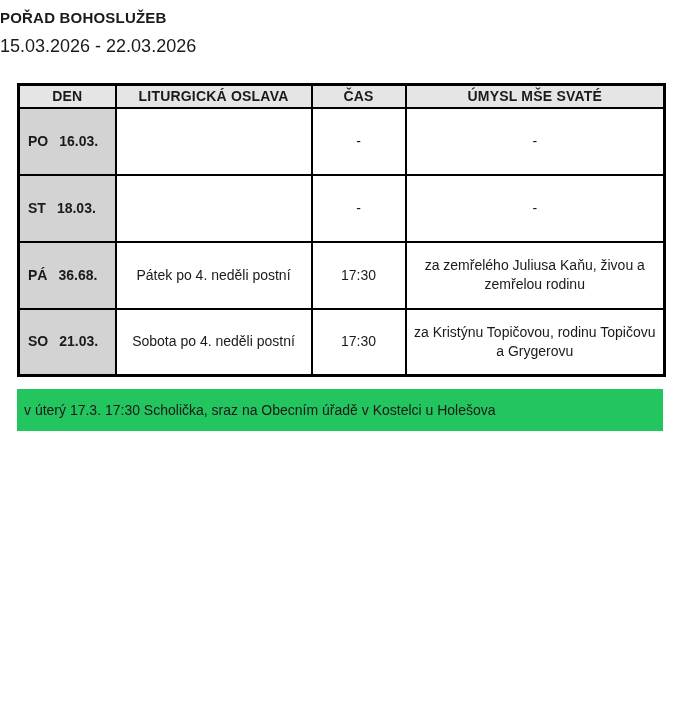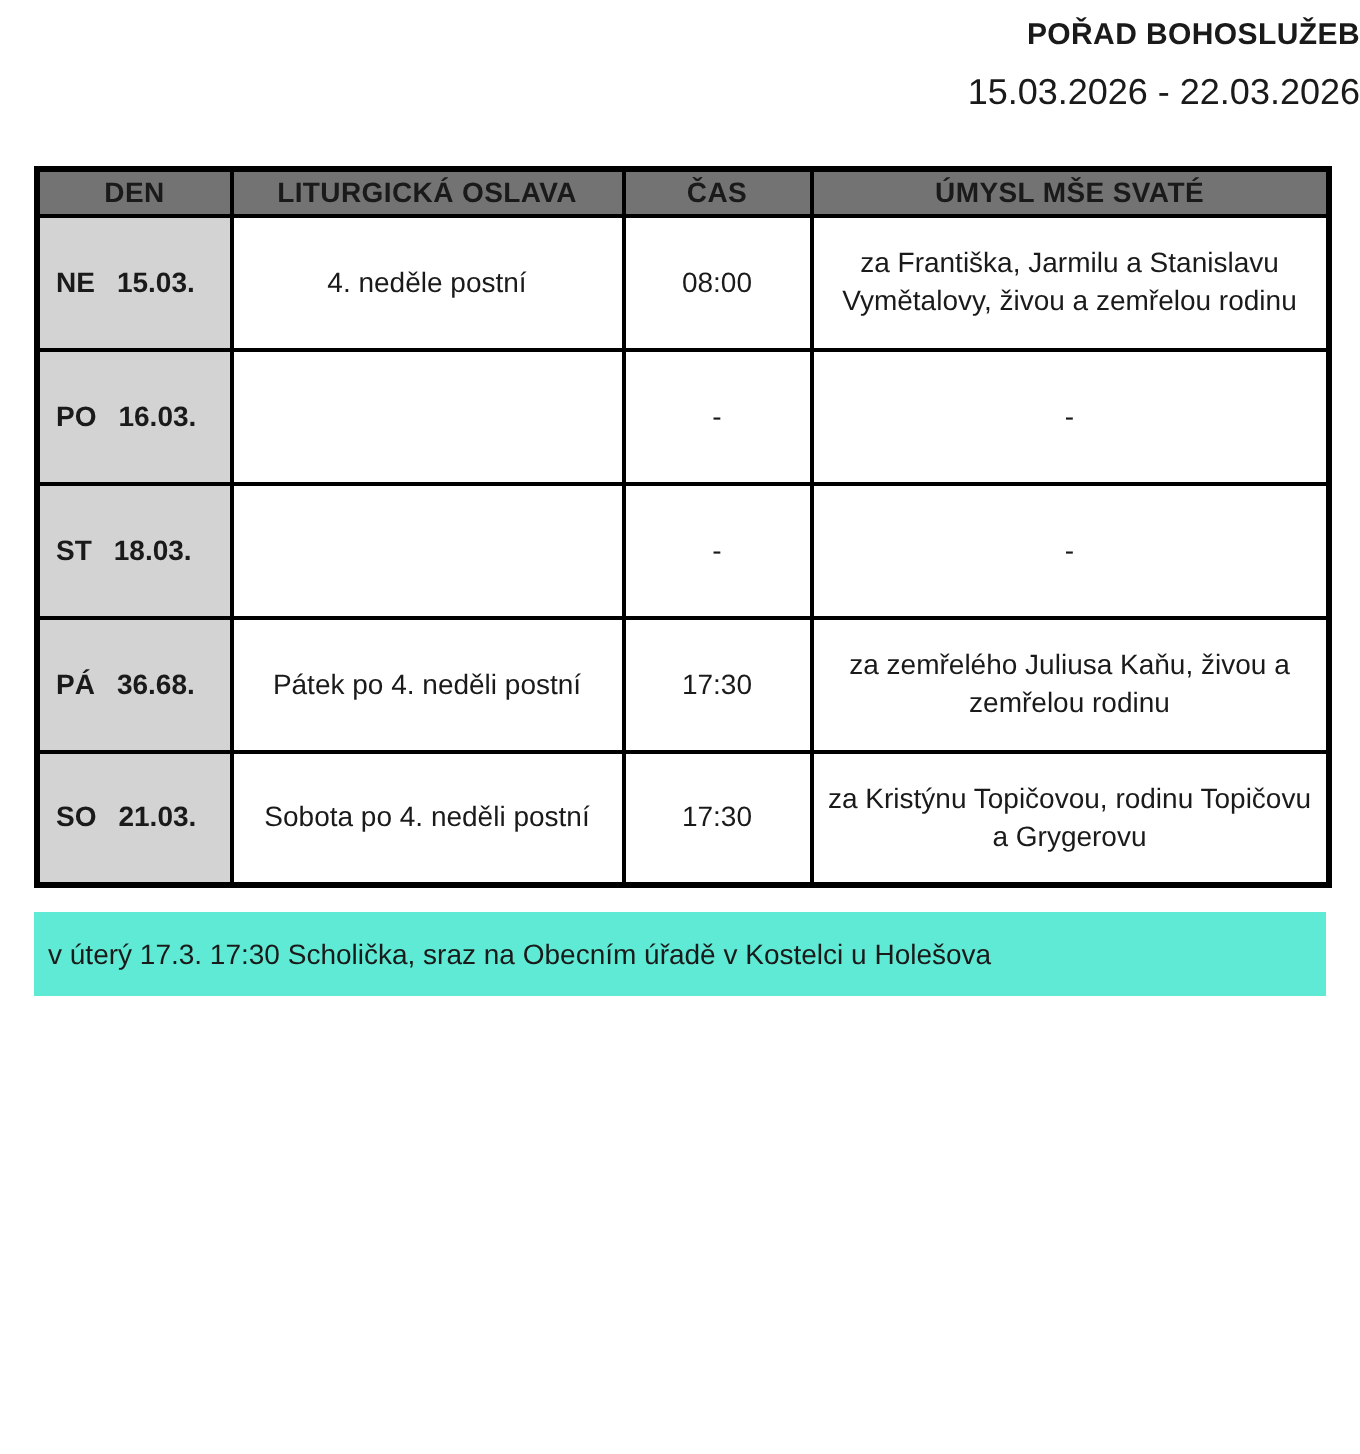--- a/index.html
+++ b/index.html
@@ -4,21 +4,21 @@
 <style>
   * { margin: 0; padding: 0; box-sizing: border-box; }
   html, body {
     width: 680px;
     background: #ffffff;
     font-family: "Liberation Sans", "DejaVu Sans", sans-serif;
     color: #1a1a1a;
   }
   body { height: 727px; position: relative; }
 
-  .doc-header { text-align: right; padding-top: 8px; }
+  .doc-header { text-align: left; padding-top: 8px; }
   .doc-title, .doc-subtitle {
     font-size: 15px;
     font-weight: bold;
     line-height: 19px;
     letter-spacing: 0.2px;
   }
   .doc-daterange { font-size: 18px; margin-top: 9px; }
 
   table.schedule {
     margin: 26px 17px 0 17px;
@@ -34,41 +34,41 @@
 
   th, td {
     border: 2px solid #000;
     text-align: center;
     vertical-align: middle;
     font-size: 14px;
     line-height: 19px;
   }
   thead tr { height: 23px; }
   th {
-    background: #737373;
+    background: #e5e5e5;
     font-weight: bold;
     letter-spacing: 0.2px;
   }
   tbody tr { height: 67px; }
   td.day-cell {
     background: #d3d3d3;
     font-weight: bold;
     text-align: left;
     padding-left: 8px;
     white-space: nowrap;
   }
   td.day-cell .date-part { margin-left: 11px; }
   td.intention-cell { padding: 1px 2px; }
   td.celebration-cell { padding: 1px 3px; }
 
   .note-box {
     margin: 12px 17px 0 17px;
     width: 646px;
     height: 42px;
-    background: #5eead4;
+    background: #22c55e;
     display: flex;
     align-items: center;
     padding-left: 7px;
     font-size: 14px;
   }
 </style>
 </head>
 <body>
 
 <div class="doc-header">
@@ -85,26 +85,20 @@
   </colgroup>
   <thead>
     <tr>
       <th>DEN</th>
       <th>LITURGICKÁ OSLAVA</th>
       <th>ČAS</th>
       <th>ÚMYSL MŠE SVATÉ</th>
     </tr>
   </thead>
   <tbody id="schedule-body">
-  <tr>
-    <td class="day-cell"><span class="day-part">NE</span><span class="date-part">15.03.</span></td>
-    <td class="celebration-cell">4. neděle postní</td>
-    <td class="time-cell">08:00</td>
-    <td class="intention-cell">za Františka, Jarmilu a Stanislavu Vymětalovy, živou a zemřelou rodinu</td>
-  </tr>
 
   <tr>
     <td class="day-cell"><span class="day-part">PO</span><span class="date-part">16.03.</span></td>
     <td class="celebration-cell"></td>
     <td class="time-cell">-</td>
     <td class="intention-cell">-</td>
   </tr>
 
 
   <tr>

